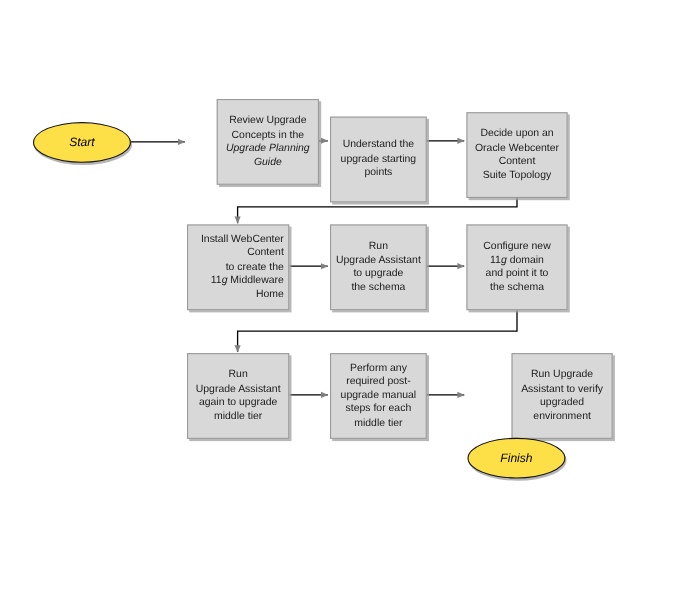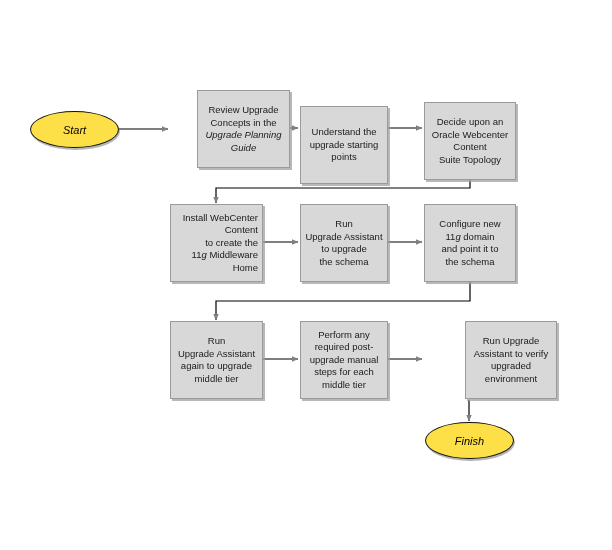--- a/index.html
+++ b/index.html
@@ -187,17 +187,17 @@
 
   <div class="node process" style="left:424px; top:321px; width:92px; height:78px;margin-left:41px;">
     <span class="node-text">
       <span>Run Upgrade</span><br>
       <span>Assistant to verify</span><br>
       <span>upgraded</span><br>
       <span>environment</span>
     </span>
   </div>
 
-  <div class="node terminator" style="left:425px; top:422px; width:89px; height:37px;">
+  <div class="node terminator" style="left:425px; top:398px; width:89px; height:37px;">
     <span class="node-text">Finish</span>
   </div>
 
 </div>
 
 </body></html>

